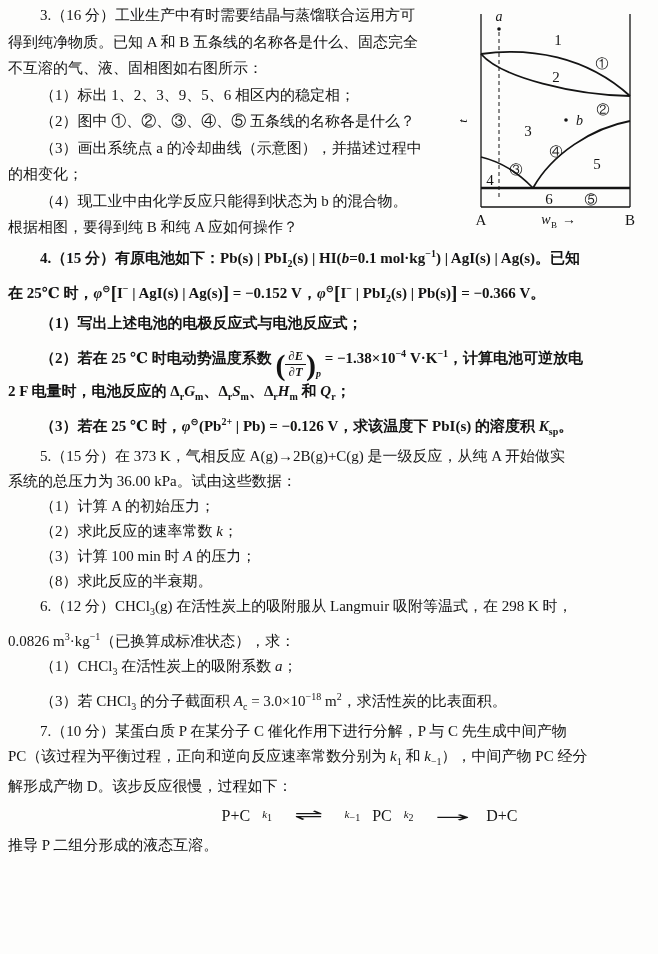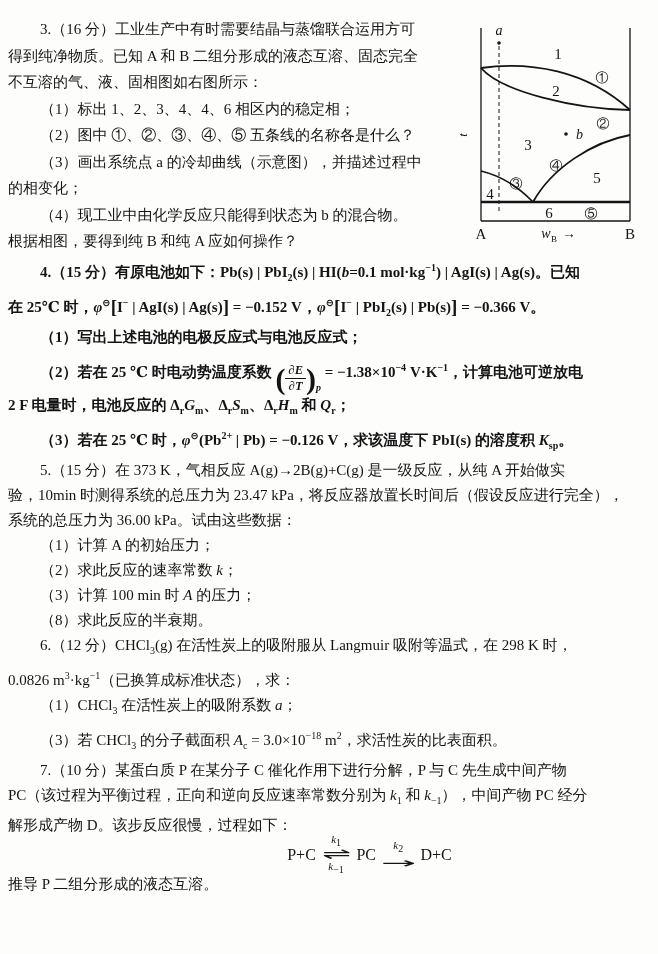--- a/index.html
+++ b/index.html
@@ -4,21 +4,21 @@
 <style>
   html,body{margin:0;padding:0;}
   body{
     width:658px;height:954px;
     background:#fdfdfc;
     color:#141414;
     font-family:"Liberation Serif","DejaVu Serif",serif;
     font-size:15px;
     overflow:hidden;
   }
-  .page{padding:16px 7px 0 8px;position:relative;}
+  .page{padding:2px 7px 0 8px;position:relative;}
   .line{line-height:26px;white-space:nowrap;}
   .indent{padding-left:32px;}
   .sans{font-family:"DejaVu Sans",sans-serif;}
   sub{font-size:10px;}
   sup{font-size:10px;}
 
   
   .q3-row{display:flex;}
   .q3-text{flex:0 0 452px;}
   .q3-text .line{line-height:26.5px;}
@@ -33,40 +33,40 @@
   .md{padding:0 3px;}
   .mp{font-size:30px;line-height:0.9;}
   .msub{font-size:10px;align-self:flex-end;margin-top:16px;}
   .bk{font-size:19px;vertical-align:-1px;}
 
   .q5 .line,.q6 .line{line-height:25px;}
   .q7 .line{line-height:25px;}
 
   
   .rxn{height:34px;display:flex;justify-content:center;align-items:center;position:relative;left:40px;font-size:16px;}
-  .stack{display:inline-flex;flex-direction:column;align-items:center;margin:0 0;}
+  .stack{display:inline-flex;flex-direction:row;align-items:center;margin:0 12px;gap:16px;}
   .klabel{font-size:11px;line-height:11px;}
   .eq{display:inline-block;transform:scaleX(2.3);font-family:"DejaVu Sans",sans-serif;font-size:15px;line-height:13px;margin:0 14px;}
   .arrow2{display:inline-block;transform:scaleX(2.8);font-family:"DejaVu Sans",sans-serif;font-size:15px;line-height:14px;margin:2px 16px 0;}
 
   
   .fig svg text{fill:#141414;font-family:"Liberation Serif","DejaVu Serif",serif;}
   .circled{font-family:"DejaVu Sans",sans-serif;}
 </style>
 </head>
 <body>
 
 <div class="page">
 
   <section class="q3-row">
     <div class="q3-text">
         <div class="line indent">3.（16 分）工业生产中有时需要结晶与蒸馏联合运用方可</div>
-        <div class="line">得到纯净物质。已知 A 和 B 二组分形成的液态互溶、固态完全</div>
+        <div class="line">得到纯净物质。已知 A 和 B 五条线的名称各是什么、固态完全</div>
         <div class="line">不互溶的气、液、固相图如右图所示：</div>
-        <div class="line indent">（1）标出 1、2、3、4、4、6 相区内的稳定相；</div>
+        <div class="line indent">（1）标出 1、2、3、9、5、6 相区内的稳定相；</div>
         <div class="line indent">（2）图中 ①、②、③、④、⑤ 五条线的名称各是什么？</div>
         <div class="line indent">（3）画出系统点 a 的冷却曲线（示意图），并描述过程中</div>
         <div class="line">的相变化；</div>
         <div class="line indent">（4）现工业中由化学反应只能得到状态为 b 的混合物。</div>
         <div class="line">根据相图，要得到纯 B 和纯 A 应如何操作？</div>
       </div>
 
     <div class="fig">
       <svg width="200" height="232" viewBox="0 0 200 232">
         <g stroke="#141414" fill="none">
@@ -121,21 +121,20 @@
           </span>
           <span class="mp">)</span>
           <span class="msub"><i>p</i></span>
         </span> = −1.38×10<sup>−4</sup> V·K<sup>−1</sup>，计算电池可逆放电</div>
       <div class="line">2 F 电量时，电池反应的 Δ<sub>r</sub><i>G</i><sub>m</sub>、Δ<sub>r</sub><i>S</i><sub>m</sub>、Δ<sub>r</sub><i>H</i><sub>m</sub> 和 <i>Q</i><sub>r</sub>；</div>
       <div class="line indent">（3）若在 25 ℃ 时，<i>φ</i><sup class="sans">⊖</sup>(Pb<sup>2+</sup> | Pb) = −0.126 V，求该温度下 PbI(s) 的溶度积 <i>K</i><sub>sp</sub>。</div>
     </section>
 
   <section class="q5">
       <div class="line indent">5.（15 分）在 373 K，气相反应 A(g)→2B(g)+C(g) 是一级反应，从纯 A 开始做实</div>
-      <div class="line">验，10min 时测得系统的总压力为 23.47 kPa，将反应器放置长时间后（假设反应进行完全），</div>
       <div class="line">系统的总压力为 36.00 kPa。试由这些数据：</div>
       <div class="line indent">（1）计算 A 的初始压力；</div>
       <div class="line indent">（2）求此反应的速率常数 <i>k</i>；</div>
       <div class="line indent">（3）计算 100 min 时 <i>A</i> 的压力；</div>
       <div class="line indent">（8）求此反应的半衰期。</div>
     </section>
 
   <section class="q6">
       <div class="line indent">6.（12 分）CHCl<sub>3</sub>(g) 在活性炭上的吸附服从 Langmuir 吸附等温式，在 298 K 时，</div>
       <div class="line">0.0826 m<sup>3</sup>·kg<sup>−1</sup>（已换算成标准状态），求：</div>

